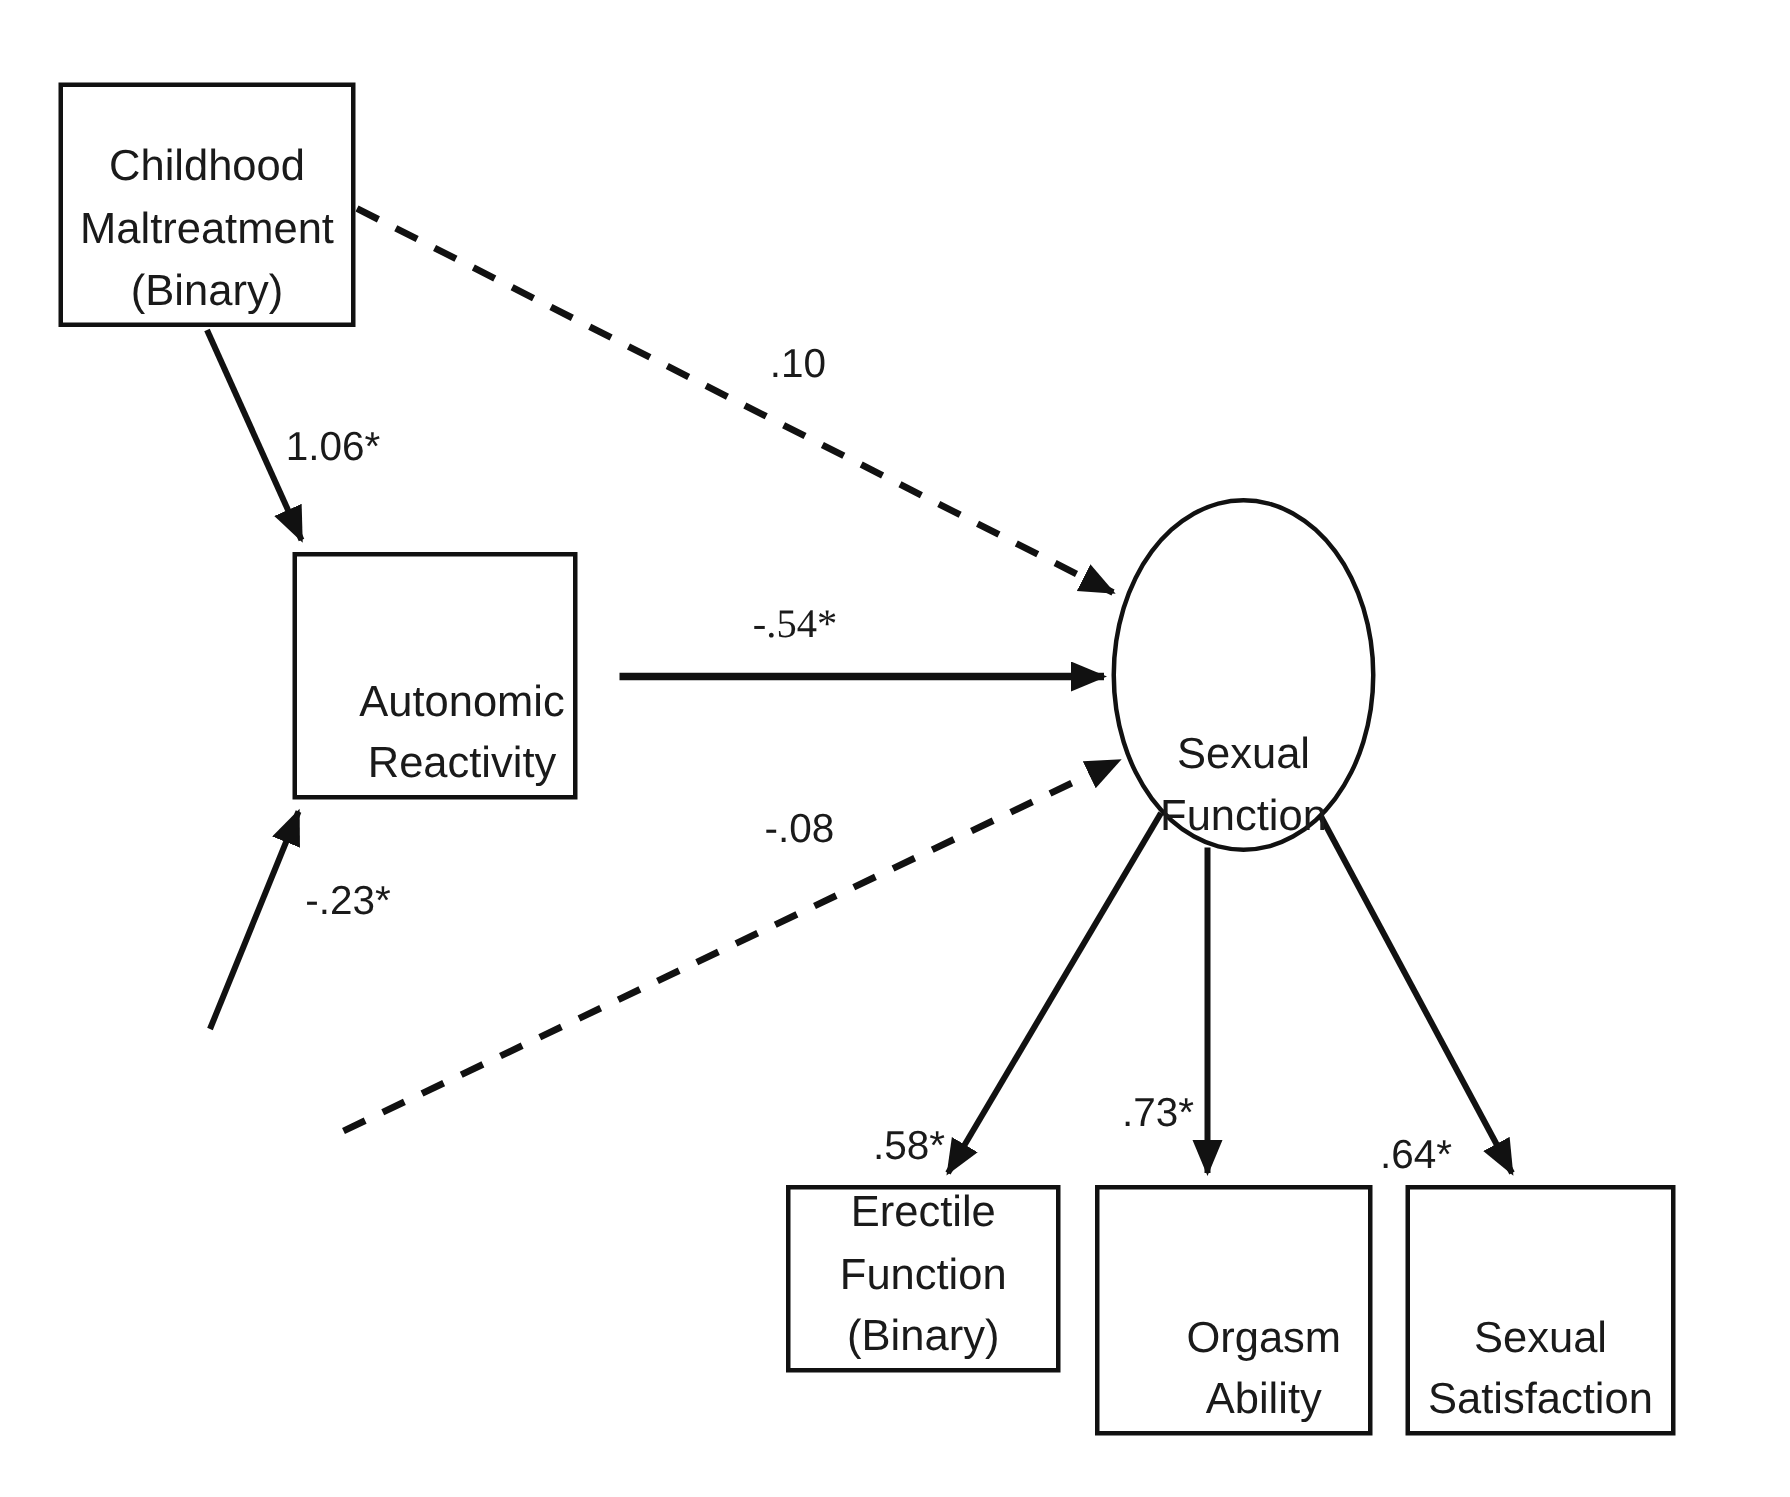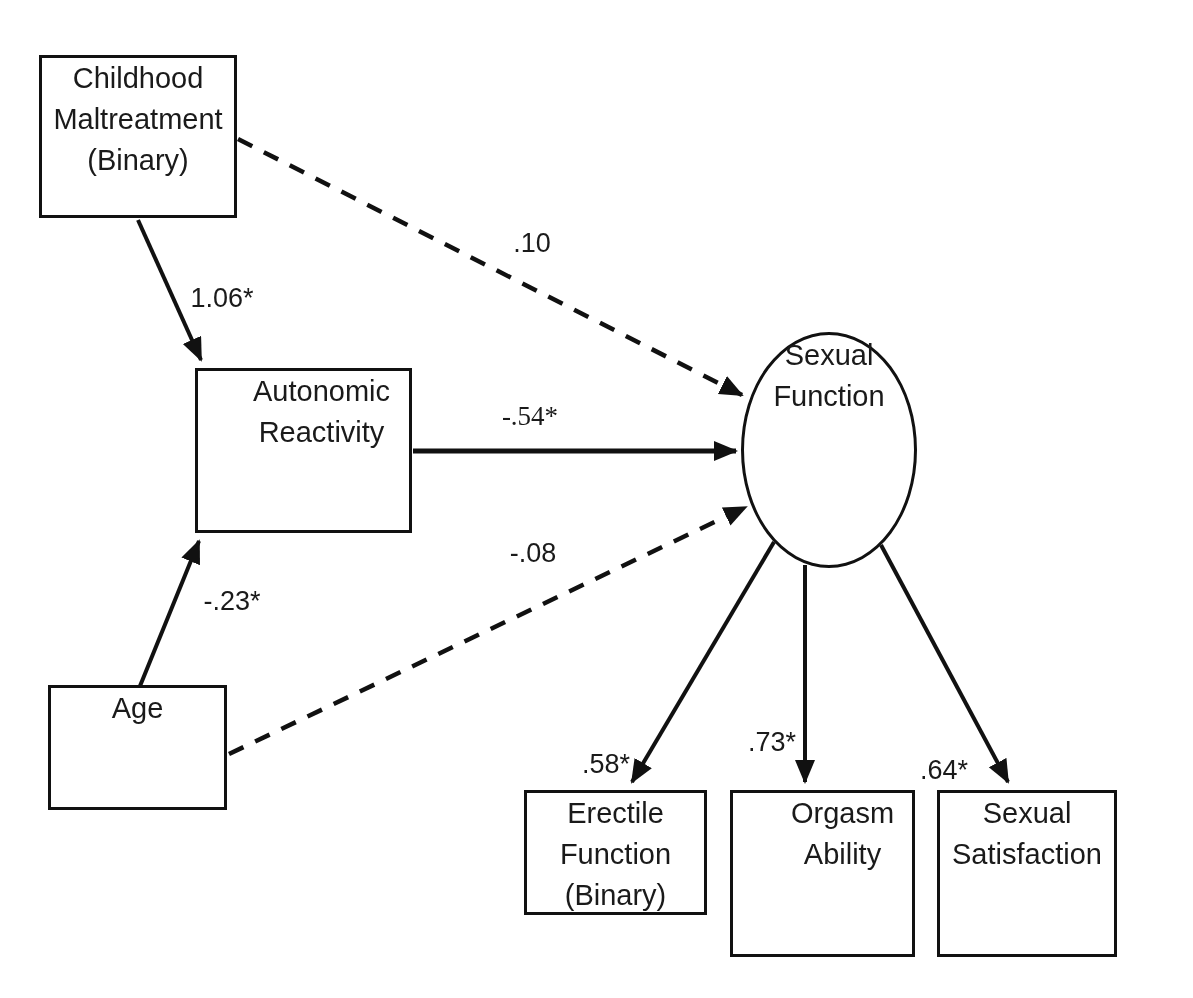--- a/index.html
+++ b/index.html
@@ -26,21 +26,21 @@
   .edge {
     stroke: #111111;
     fill: none;
   }
   .edge-solid { stroke-width: 4; }
   .edge-thick { stroke-width: 5; }
   .edge-dashed { stroke-width: 4.5; stroke-dasharray: 16 13; }
   .node {
     position: absolute;
     display: flex;
-    align-items: flex-start;
+    align-items: flex-end;
     justify-content: center;
     text-align: center;
     background: #ffffff;
     border: 3.5px solid #111111;
     box-sizing: border-box;
   }
   .node-label {
     white-space: pre-line;
     font-size: 29px;
     line-height: 1.42;
@@ -79,28 +79,25 @@
     <line class="edge edge-solid" x1="805" y1="565" x2="805" y2="782" marker-end="url(#arrow)"></line>
     <line class="edge edge-solid" x1="881" y1="545" x2="1008" y2="782" marker-end="url(#arrow)"></line>
   </svg>
 
   <div class="node" style="left:39px; top:55px; width:198px; height:163px;">
     <div class="node-label">Childhood
 Maltreatment
 (Binary)</div>
   </div>
 
-  <div class="node" style="left:195px; top:368px; width:217px; height:165px;padding-left:36px;">
+  <div class="node" style="left:195px; top:368px; width:190px; height:165px;padding-left:36px;">
     <div class="node-label">Autonomic
 Reactivity</div>
   </div>
 
-  <div class="node" style="left:48px; top:685px; width:179px; height:125px;">
-    <div class="node-label">Age</div>
-  </div>
 
   <div class="node node-ellipse" style="left:741px; top:332px; width:176px; height:236px;">
     <div class="node-label">Sexual
 Function</div>
   </div>
 
   <div class="node" style="left:524px; top:790px; width:183px; height:125px;">
     <div class="node-label">Erectile
 Function
 (Binary)</div>

